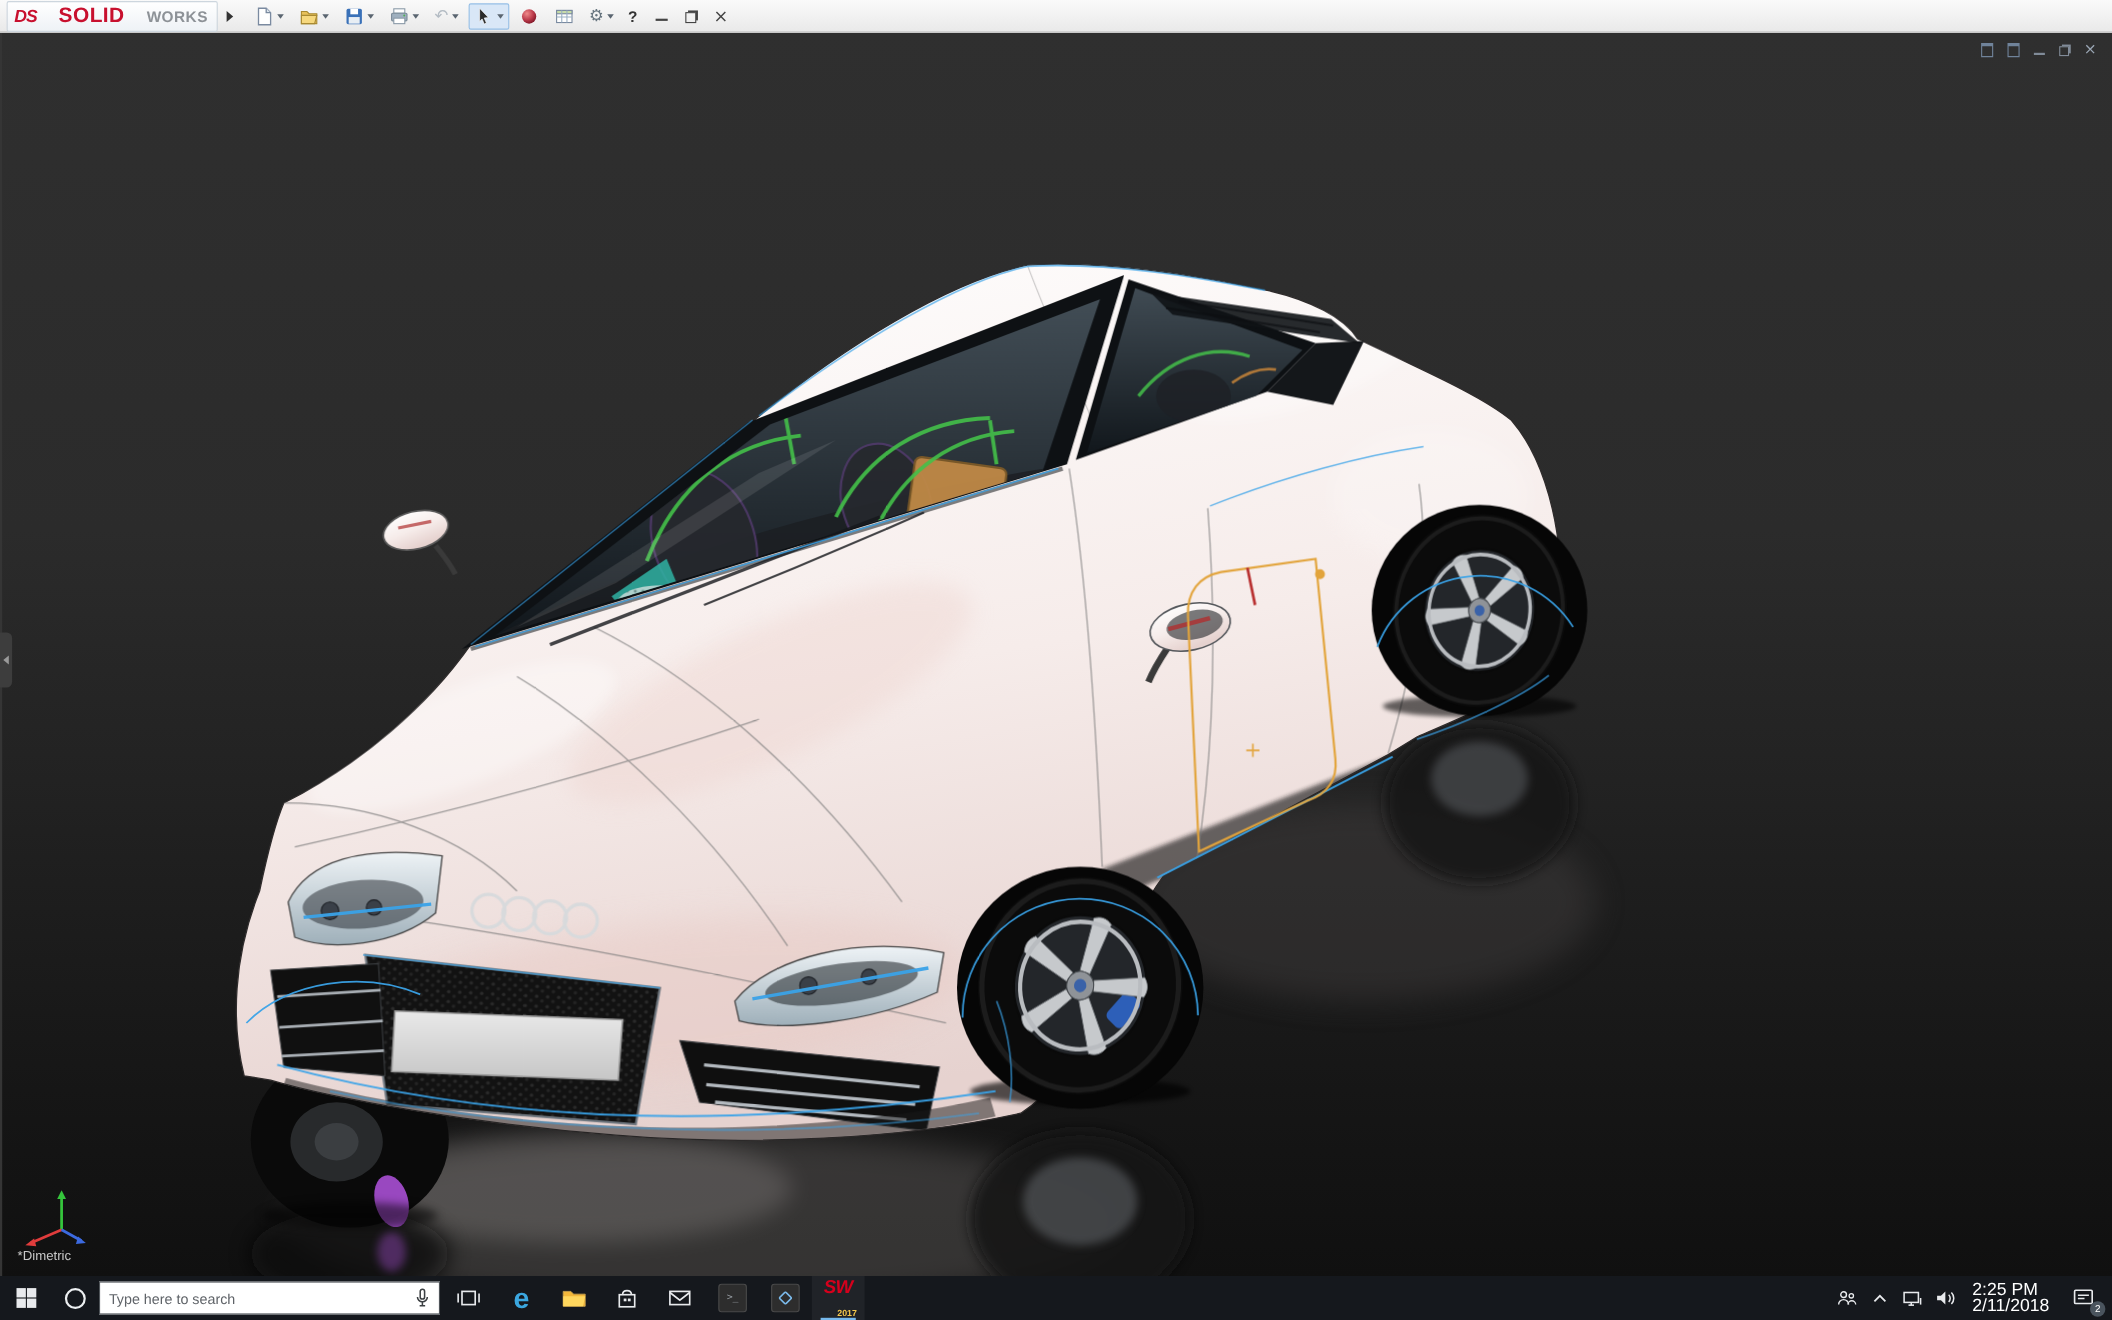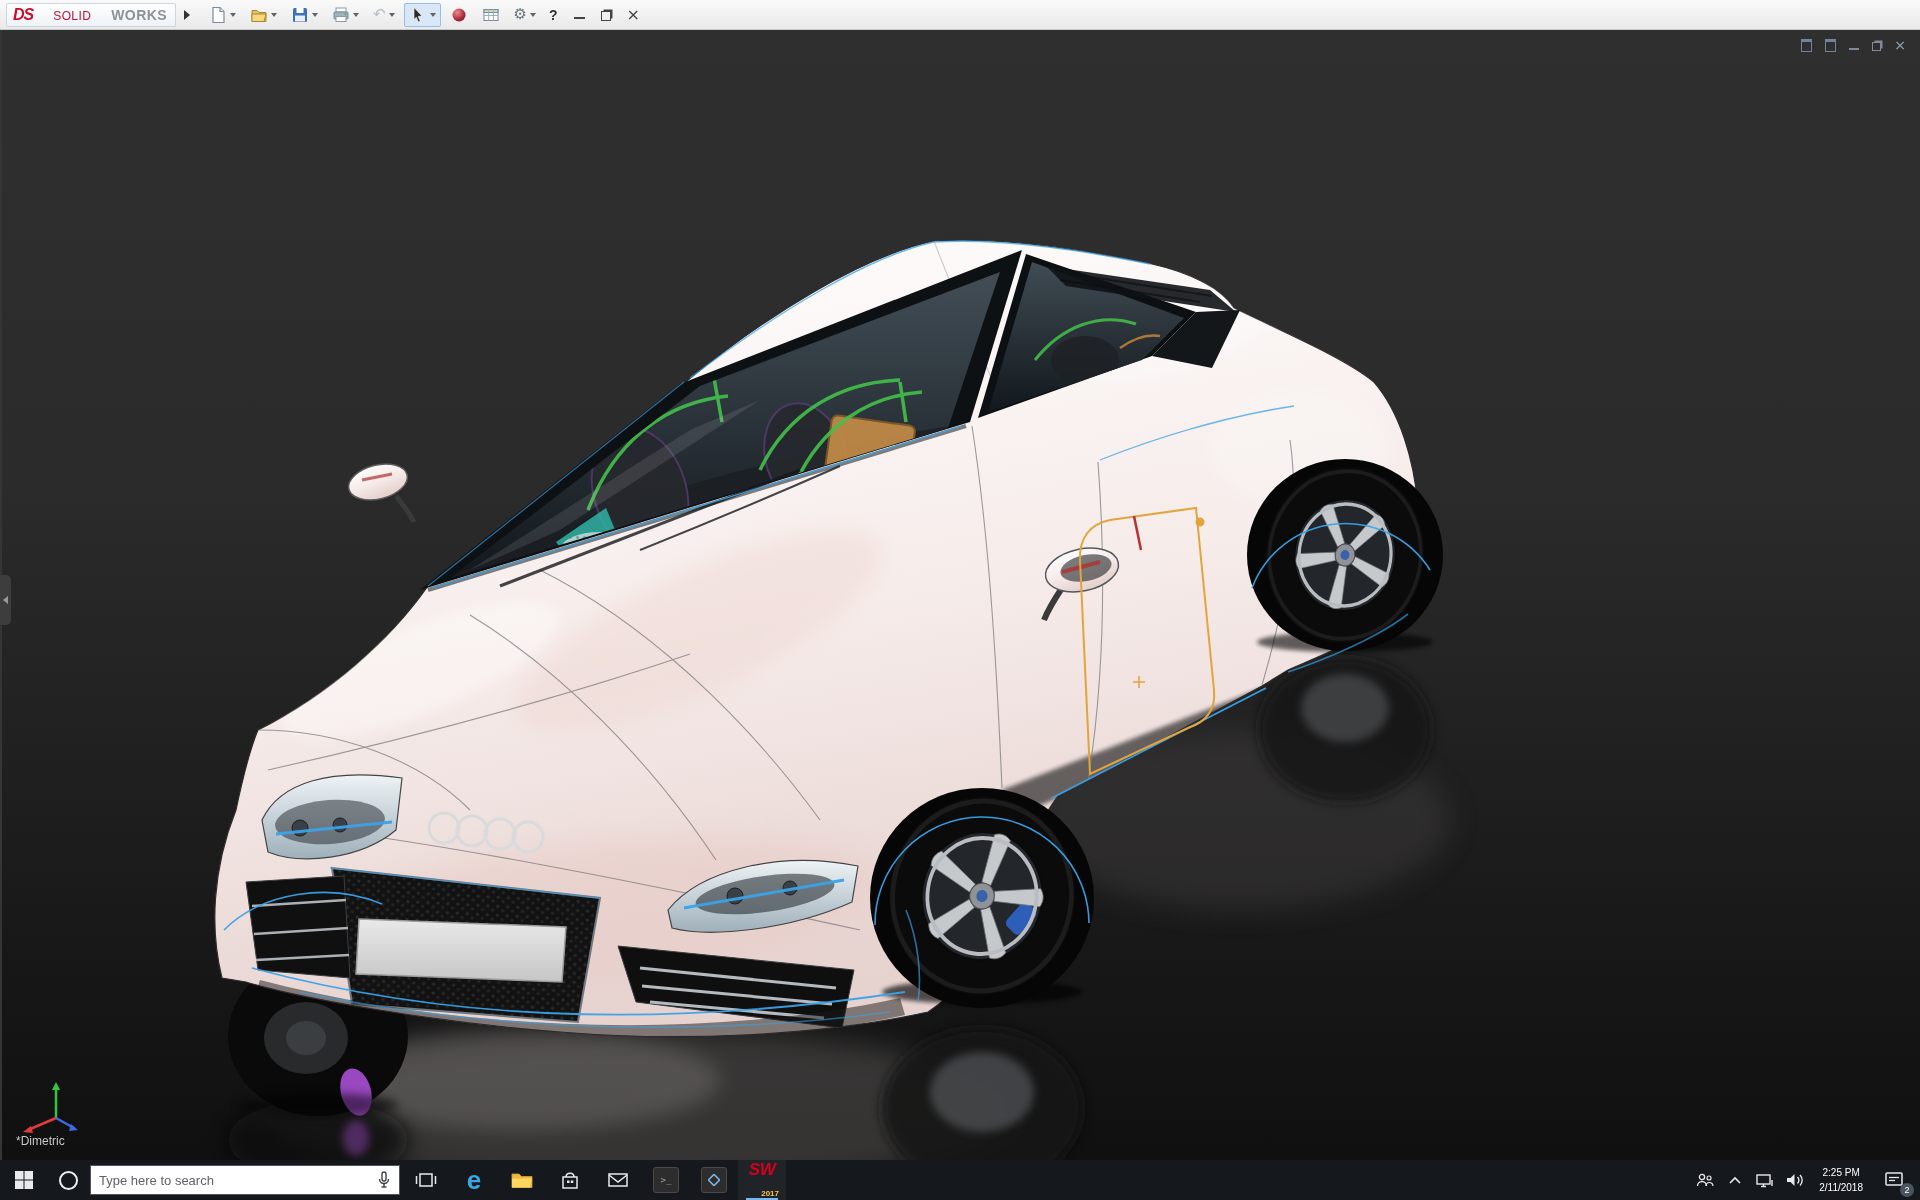--- a/index.html
+++ b/index.html
@@ -12,21 +12,21 @@
   *{margin:0;padding:0;box-sizing:border-box}
   html,body{width:1920px;height:1200px;overflow:hidden}
   body{font-family:"Liberation Sans",sans-serif;background:#000;position:relative}
 
   
   .titlebar{height:30px;background:linear-gradient(#fafafa,#e9e9e9);border-bottom:1px solid #c9c9c9;
     display:flex;align-items:center;padding:0 6px;position:relative;z-index:10}
   .brand{display:flex;align-items:baseline;gap:20px;padding:2px 8px 2px 6px;border:1px solid #cdd6de;
     background:linear-gradient(#ffffff,#eef2f6);border-radius:2px;cursor:default}
   .brand .ds{color:var(--brand-red);font-weight:bold;font-style:italic;font-size:16px;letter-spacing:-1px}
-  .brand .solid{color:var(--brand-red);font-weight:normal;font-size:12px;letter-spacing:.4px}
+  .brand .solid{color:var(--brand-red);font-weight:bold;font-size:19px;letter-spacing:.4px}
   .brand .works{color:#8d9297;font-weight:bold;font-size:14px;letter-spacing:.4px}
   .flyout-arrow{width:0;height:0;border-left:6px solid #333;border-top:5px solid transparent;
     border-bottom:5px solid transparent;margin:0 12px 0 8px}
   .tb-btn{display:flex;align-items:center;gap:3px;padding:2px 4px;margin:0 2px;border:1px solid transparent;border-radius:2px;height:24px}
   .tb-btn.active{background:#d9e7f7;border-color:#96bfe6}
   .tb-btn svg{display:block}
   .caret{width:0;height:0;border-left:3px solid transparent;border-right:3px solid transparent;border-top:4px solid #5a6570}
   .glyph-ic{font-family:"DejaVu Sans",sans-serif;font-size:15px;color:#67757f;line-height:1}
   .glyph-ic.disabled{color:#b4bcc4}
   .win-title{flex:1;text-align:center;font-size:13px;color:#3c3c3c;white-space:nowrap}
@@ -61,21 +61,21 @@
   .search-box input{border:none;outline:none;flex:1;font-size:13px;color:#6d28d9;background:transparent;font-family:"Liberation Sans",sans-serif}
   .search-box input::placeholder{color:#5f6368}
   .cortana-ring{width:19px;height:19px;border:2px solid #eceff1;border-radius:50%}
   .edge-e{font-size:26px;font-weight:bold;color:#3ba7e0;line-height:1}
   .sw-tile{position:relative;width:48px;display:flex;align-items:flex-start;justify-content:center;background:rgba(255,255,255,.05)}
   .sw-mark{color:#d6001c;font-weight:bold;font-style:italic;font-size:17px;letter-spacing:-.5px}
   .sw-year{position:absolute;right:7px;bottom:2px;font-size:8px;color:#f5c84c;font-weight:bold}
   .sw-underline{position:absolute;bottom:0;left:8px;width:32px;height:2px;background:#76b9ed}
   .tray{margin-left:auto;display:flex;align-items:stretch;padding-right:4px}
   .tray .tk-item{width:30px}
-  .clock{display:flex;flex-direction:column;justify-content:center;align-items:center;font-size:10px;line-height:15px;
+  .clock{display:flex;flex-direction:column;justify-content:center;font-size:16px;line-height:15px;
     padding:0 9px;color:#fff;white-space:nowrap}
   .badge{position:absolute;right:2px;bottom:3px;width:14px;height:14px;border-radius:50%;background:#4a545e;
     color:#fff;font-size:9px;display:flex;align-items:center;justify-content:center}
   .dark-tile{width:26px;height:26px;border-radius:3px;background:#2d2d2d;border:1px solid #4a4a4a;
     display:flex;align-items:center;justify-content:center;color:#9aa0a6;font-size:9px;font-family:"DejaVu Sans Mono","Liberation Mono",monospace}
 </style>
 </head>
 <body>
 
 <div class="titlebar">

